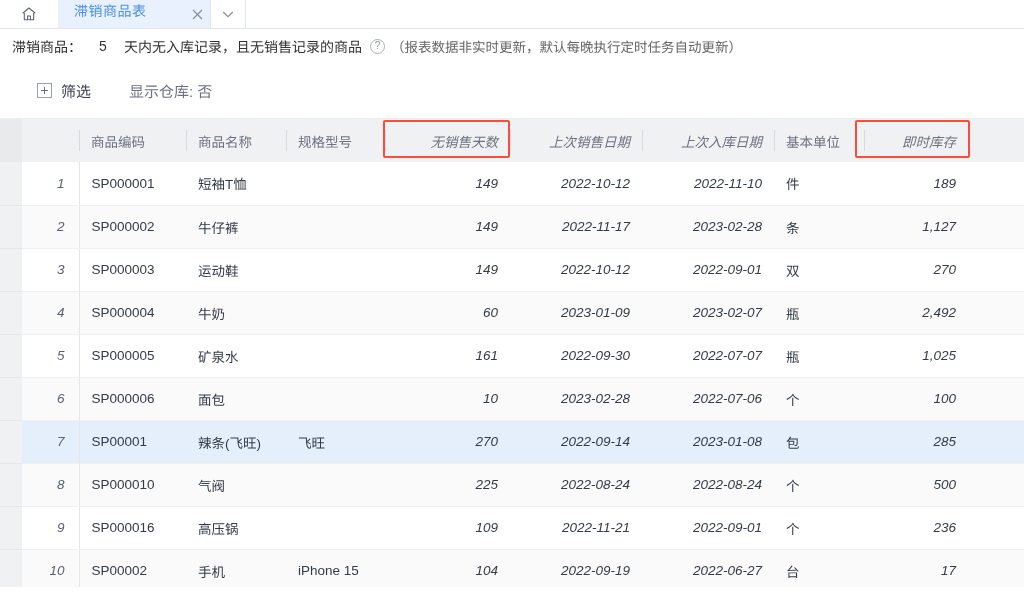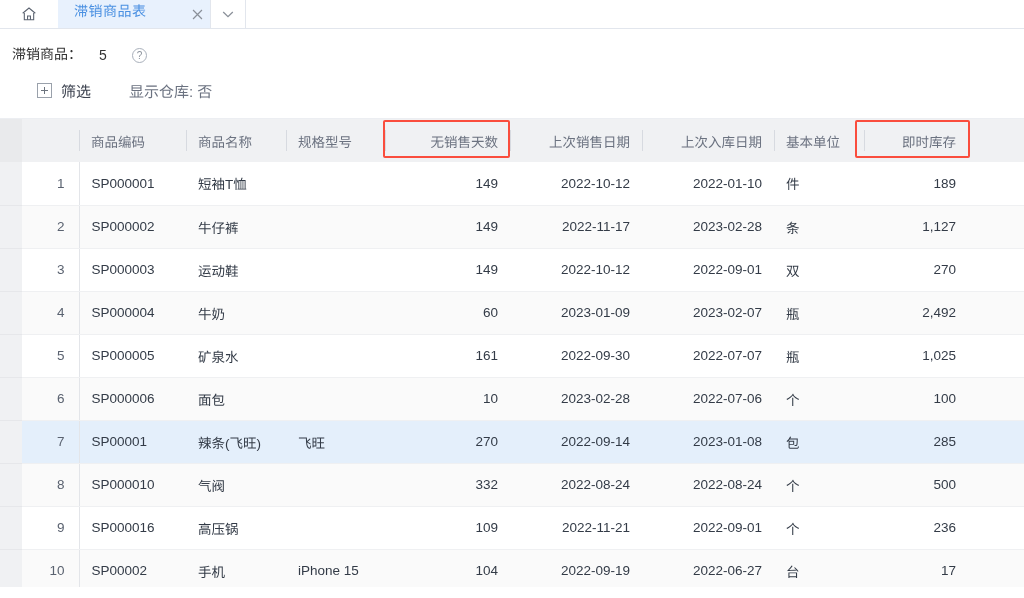--- a/index.html
+++ b/index.html
@@ -71,21 +71,21 @@
     border-right: 1px solid #e2e6ed;
     background: #fff;
     cursor: pointer;
   }
   .tabbar-rest { flex: 1; background: #fff; }
 
   
   .descbar {
     height: 34px;
     display: flex;
-    align-items: flex-end;
+    align-items: center;
     padding: 0 0 0 12px;
     background: #ffffff;
     white-space: nowrap;
     font-size: 14px;
   }
   .desc-label { color: #333333; }
   .desc-days {
     color: #333333;
     display: inline-block;
     min-width: 34px;
@@ -190,21 +190,21 @@
   tbody tr.odd  td { background: #fafafa; }
   tbody tr.selected td { background: #e4effb; }
   tbody td.gutter { background: #f0f1f3 !important; border-bottom: 1px solid #e6e7ea; }
   tbody td.rownum {
     text-align: right;
     color: #5a6270;
     padding-right: 14px;
     border-right: 1px solid #e3e5e9;
   }
 
-  .num  { text-align: right; }
+  .num  { text-align: right; font-style: italic; }
   .left { text-align: left; }
 
   
   col.c-gutter { width: 22px; }
   col.c-rownum { width: 57px; }
   col.c-code   { width: 107px; }
   col.c-name   { width: 100px; }
   col.c-spec   { width: 99px; }
   col.c-days   { width: 125px; }
   col.c-lastsale { width: 132px; }
@@ -254,21 +254,23 @@
         </svg>
       </span>
     </div>
 
     <div class="tabbar-rest"></div>
   </div>
 
   <div class="descbar">
     <span class="desc-label">滞销商品：</span>
     <span class="desc-days">5</span>
+    <span class="desc-mid">天内无入库记录，且无销售记录的商品</span>
     <span class="help-icon">?</span>
+    <span class="desc-note">（报表数据非实时更新，默认每晚执行定时任务自动更新）</span>
   </div>
 
   <div class="toolbar">
     <div class="filter-btn">
       <span class="plus-box"></span>
       <span class="filter-label">筛选</span>
     </div>
     <span class="warehouse-toggle">显示仓库: 否</span>
   </div>
 
@@ -304,21 +306,21 @@
       </thead>
       <tbody id="tbody">
           <tr class="even">
             <td class="gutter"></td>
             <td class="rownum num">1</td>
             <td class="left">SP000001</td>
             <td class="left">短袖T恤</td>
             <td class="left"></td>
             <td class="num">149</td>
             <td class="num">2022-10-12</td>
-            <td class="num">2022-01-10</td>
+            <td class="num">2022-11-10</td>
             <td class="left">件</td>
             <td class="num">189</td>
             <td class="left"></td>
           </tr>
           <tr class="odd">
             <td class="gutter"></td>
             <td class="rownum num">2</td>
             <td class="left">SP000002</td>
             <td class="left">牛仔裤</td>
             <td class="left"></td>
@@ -393,21 +395,21 @@
             <td class="left">包</td>
             <td class="num">285</td>
             <td class="left"></td>
           </tr>
           <tr class="odd">
             <td class="gutter"></td>
             <td class="rownum num">8</td>
             <td class="left">SP000010</td>
             <td class="left">气阀</td>
             <td class="left"></td>
-            <td class="num">332</td>
+            <td class="num">225</td>
             <td class="num">2022-08-24</td>
             <td class="num">2022-08-24</td>
             <td class="left">个</td>
             <td class="num">500</td>
             <td class="left"></td>
           </tr>
           <tr class="even">
             <td class="gutter"></td>
             <td class="rownum num">9</td>
             <td class="left">SP000016</td>

